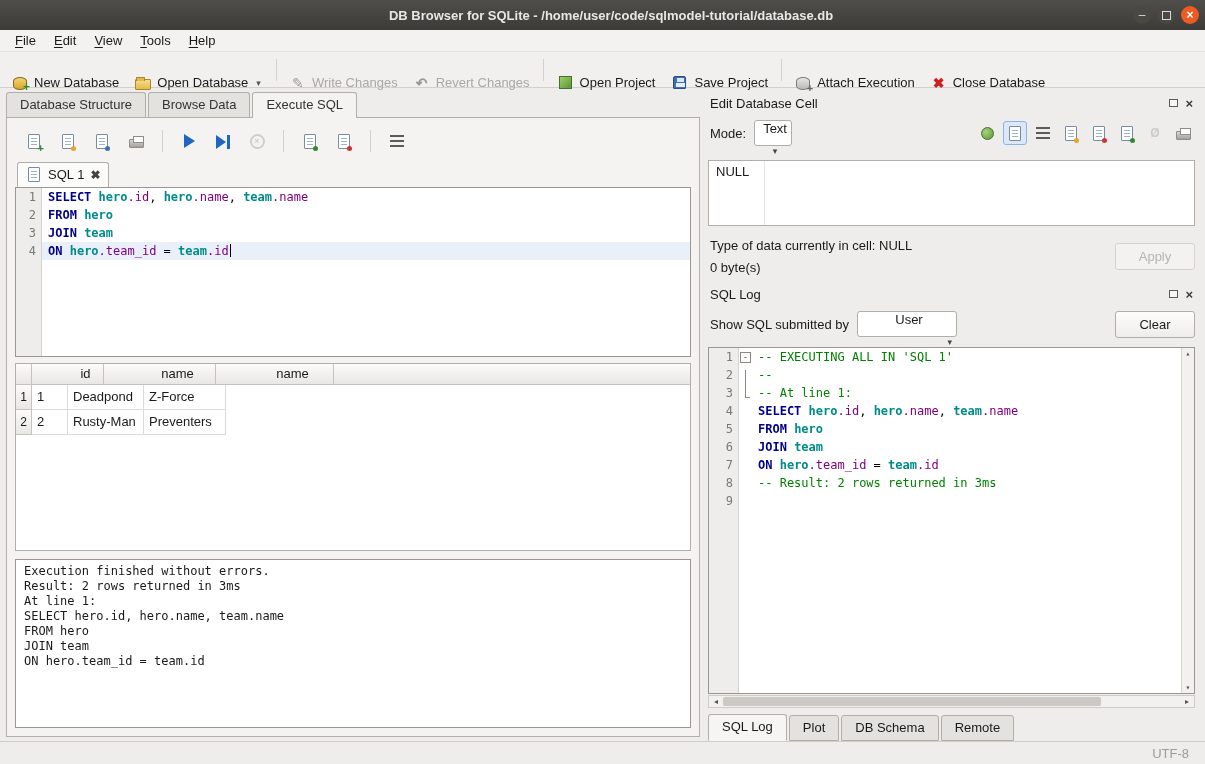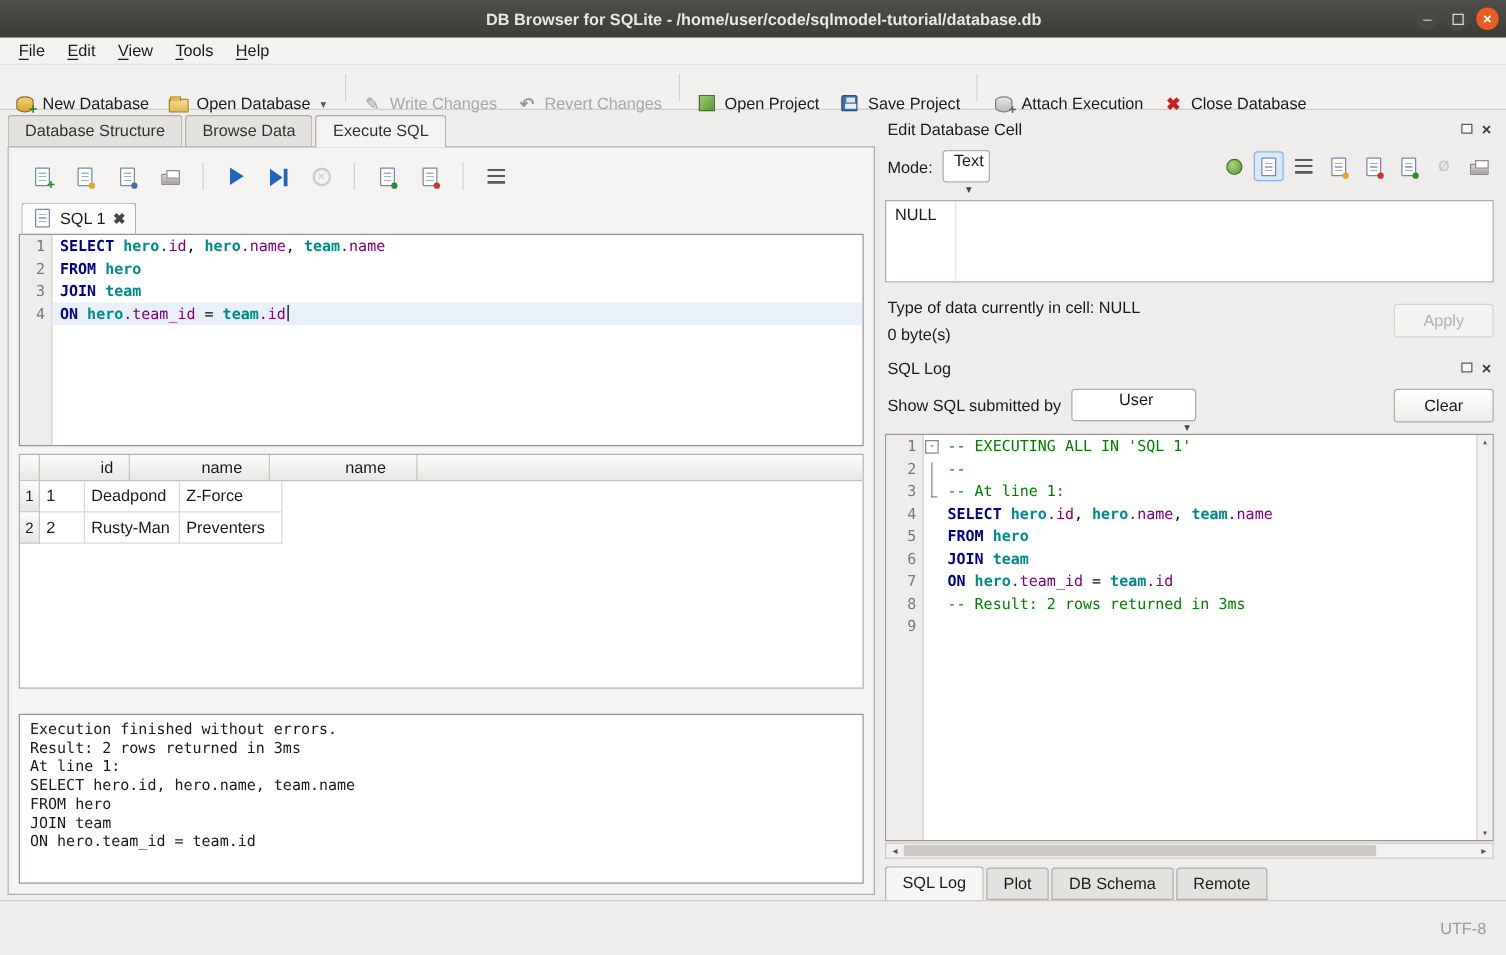--- a/index.html
+++ b/index.html
@@ -101,21 +101,21 @@
 
   
   #results { height:188px; margin-top:6px; background:#fff; border:1px solid #b2afab; flex:none; overflow:hidden; }
   .grid-hdr { display:flex; height:21px; background:linear-gradient(#fcfbfa,#e9e7e4); border-bottom:1px solid #c6c3bf;gap:36px; }
   .grid-hdr .hc { border-right:1px solid #c6c3bf; text-align:center; line-height:20px; font-size:13px; }
   .grid-row { display:flex; height:25px; }
   .grid-row .rh { background:linear-gradient(#fcfbfa,#e9e7e4); border-right:1px solid #c6c3bf; border-bottom:1px solid #c6c3bf; text-align:center; line-height:24px; font-size:12px; }
   .grid-row .gc { border-right:1px solid #dddbd7; border-bottom:1px solid #dddbd7; line-height:24px; padding:0 5px; white-space:nowrap; overflow:hidden; }
 
   
-  #exec-output { flex:1; margin-top:20px; background:#fff; border:1px solid #9a9792; padding:4px 8px; font-family:"DejaVu Sans Mono", monospace; font-size:12px; line-height:15px; overflow:hidden; }
+  #exec-output { flex:1; margin-top:8px; background:#fff; border:1px solid #9a9792; padding:4px 8px; font-family:"DejaVu Sans Mono", monospace; font-size:12px; line-height:15px; overflow:hidden; }
 
   
   .dock-title { height:22px; display:flex; align-items:center; flex:none; padding-left:2px; }
   .dock-title .dt { flex:1; }
   .dock-icons { display:flex; align-items:center; gap:7px; padding-right:2px; }
   .dock-float { width:9px; height:8px; border:1px solid #5d5b58; background:#f7f6f4; }
   .dock-close { font-size:13px; line-height:1; color:#3c3b37; font-weight:bold; }
 
   #cell-toolbar { height:38px; display:flex; align-items:center; gap:8px; flex:none; padding-left:2px; }
   .lbl { white-space:nowrap; }
@@ -146,21 +146,21 @@
   #log-vscroll { width:13px; flex:none; background:#f2f1ef; border-left:1px solid #d8d5d1; display:flex; flex-direction:column; align-items:center; justify-content:space-between; font-size:8px; color:#55534f; padding:1px 0; }
   #log-hscroll { height:13px; margin-top:1px; background:#f2f1ef; border:1px solid #cfccc8; display:flex; align-items:center; font-size:8px; color:#55534f; flex:none; }
   #log-hscroll .sb-btn { width:14px; text-align:center; flex:none; }
   #log-hscroll .thumb { height:9px; width:78%; background:#ccc9c5; border-radius:2px; }
 
   #bottom-tabs { height:27px; margin-top:6px; display:flex; align-items:flex-end; flex:none; }
   .btab { padding:4px 13px 5px; background:#e4e2df; border:1px solid #b2afab; border-radius:3px 3px 0 0; margin-right:2px; }
   .btab.active { background:#f6f5f3; border-bottom-color:#f6f5f3; padding-bottom:6px; }
 
   
-  #statusbar { height:44px; border-top:1px solid #d0cdc9; display:flex; align-items:center; justify-content:flex-end; padding-right:16px; color:#9d9b97; flex:none; }
+  #statusbar { height:23px; border-top:1px solid #d0cdc9; display:flex; align-items:center; justify-content:flex-end; padding-right:16px; color:#9d9b97; flex:none; }
 </style>
 </head>
 <body>
 
 <div id="app">
 
   <div id="titlebar">
     <div class="win-title">DB Browser for SQLite - /home/user/code/sqlmodel-tutorial/database.db</div>
     <div class="win-controls">
         <span class="wbtn min">–</span>

